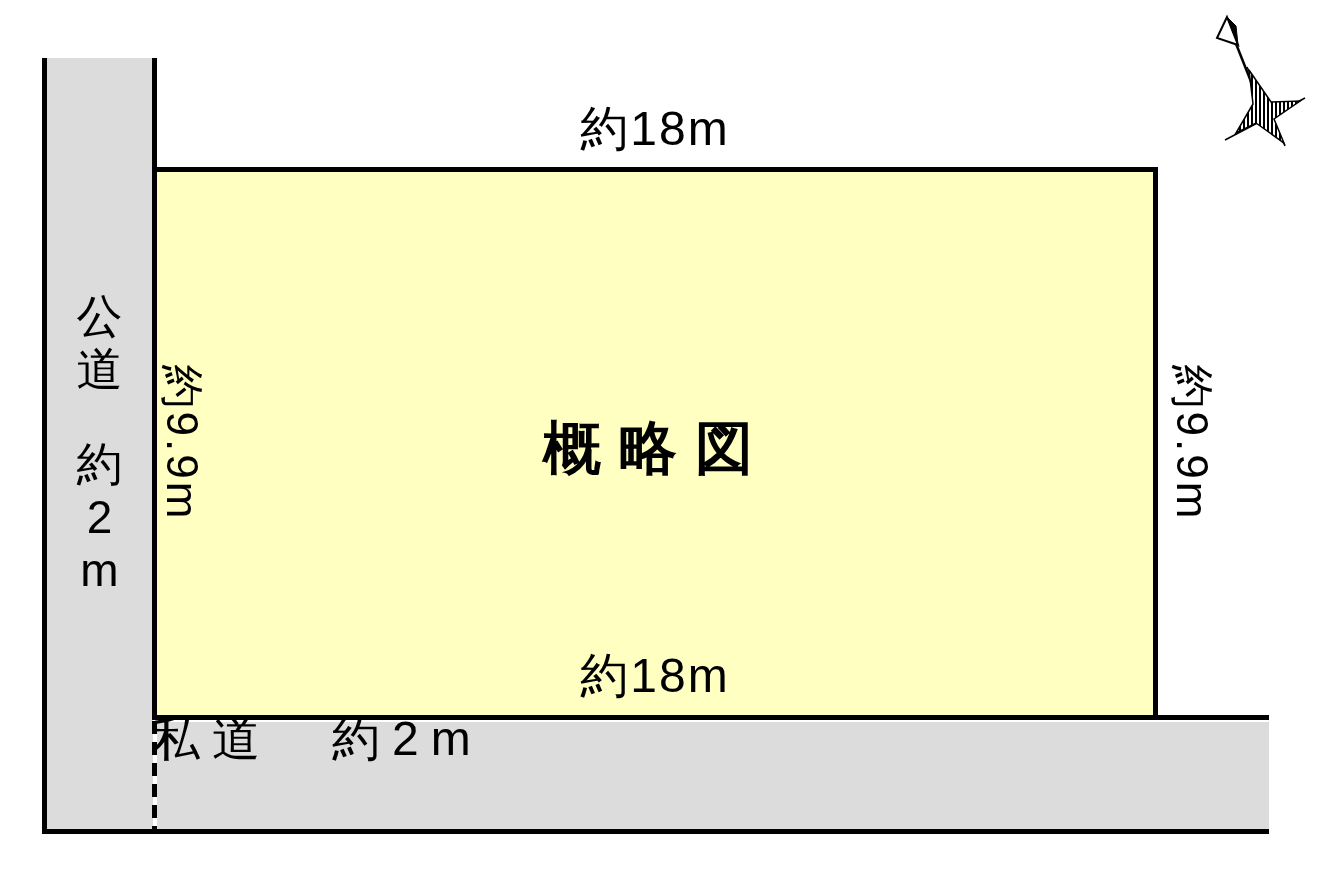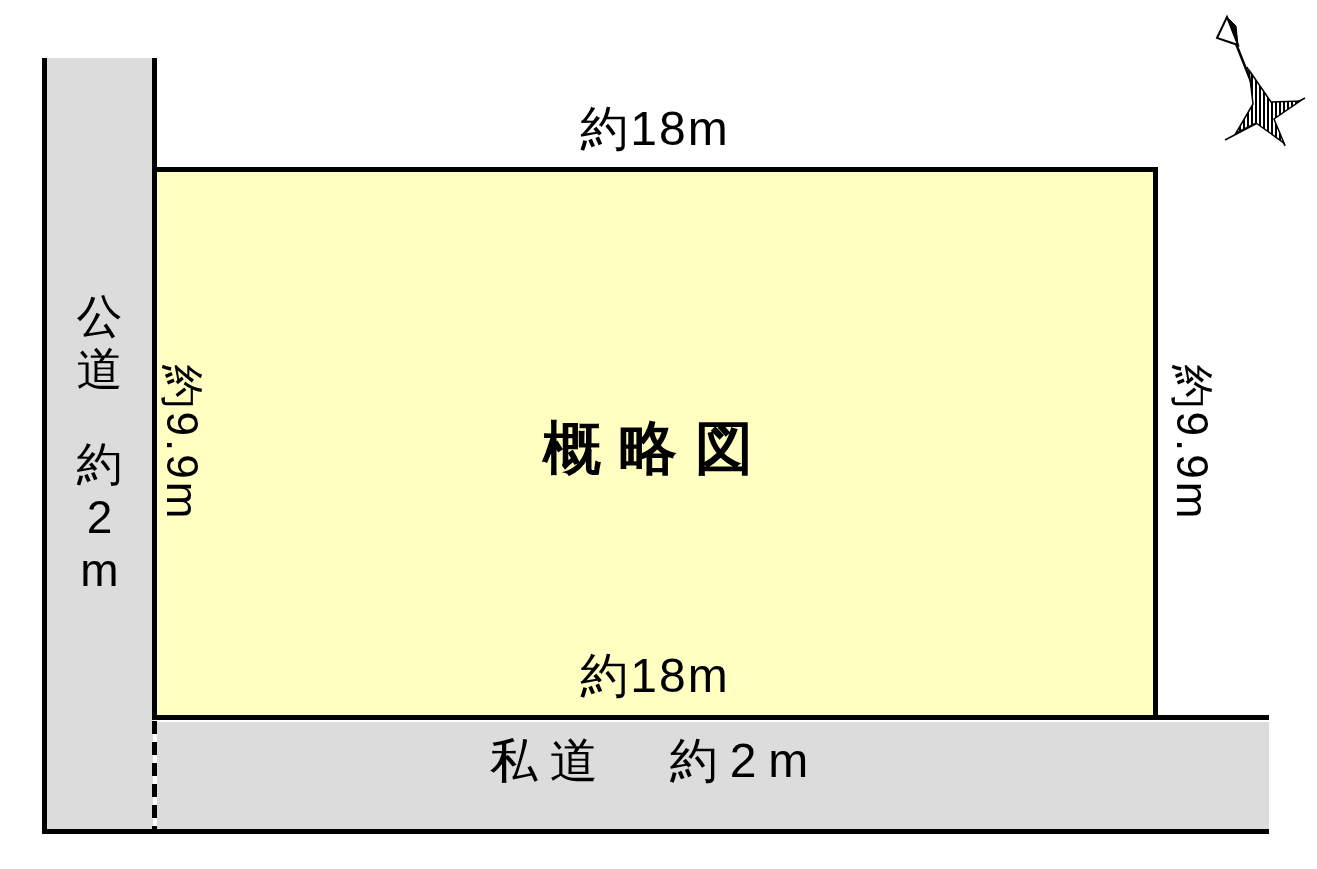--- a/index.html
+++ b/index.html
@@ -83,23 +83,23 @@
     align-items: center;
     font-size: 46px;
   }
   #public-road-label .vchar {
     line-height: 53px;
     text-align: center;
   }
   #public-road-label .vgap { height: 42px; }
 
   #private-road-label {
-    left: 152px; top: 729px; width: 1006px;
+    left: 152px; top: 707px; width: 1006px;
     font-size: 48px;
-    text-align: center;
+    text-align: left;
     letter-spacing: 12px;
     white-space: nowrap;
   }
 </style>
 </head>
 <body>
 
 <div id="stage">
 
   <div class="abs road-fill" style="left:47px; top:58px; width:106px; height:771px;"></div>

